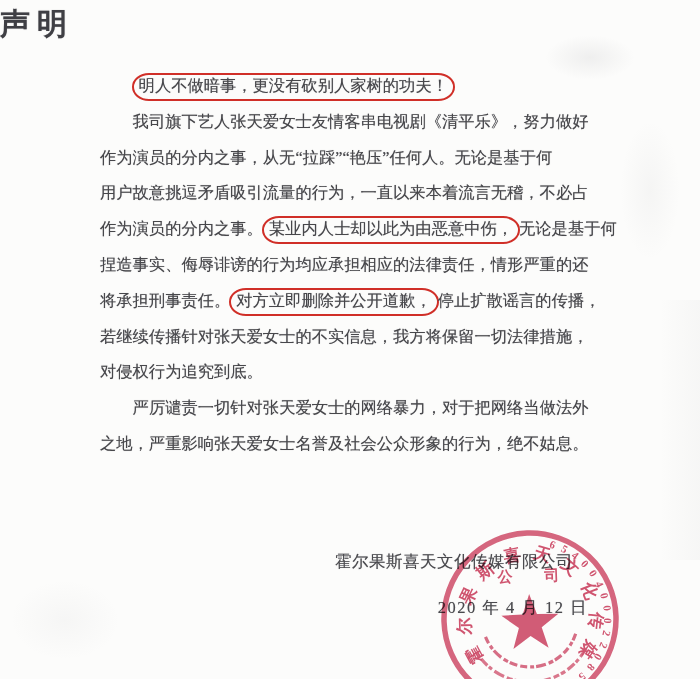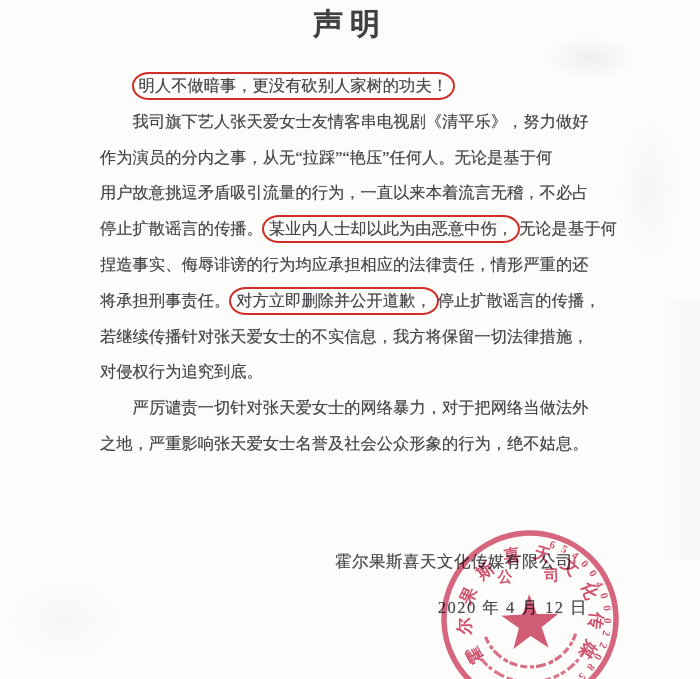--- a/index.html
+++ b/index.html
@@ -4,36 +4,37 @@
 <style>
   html,body{margin:0;padding:0;}
   body{
     width:700px;height:679px;overflow:hidden;position:relative;
     background:#fcfcfb;
     font-family:"Liberation Serif","DejaVu Serif",serif;
   }
   .page{position:absolute;inset:0;}
   .title{
     position:absolute;top:4px;left:0;width:700px;margin:0;
-    text-align:center;font-size:30px;font-weight:600;
+    text-align:left;font-size:30px;font-weight:600;
     letter-spacing:7px;color:#3f3f44;
     text-shadow:0 0 .8px rgba(60,60,65,.5);
   }
   .body-text{
     position:absolute;left:100px;top:68px;width:502px;
     font-size:16.3px;line-height:35.8px;color:#47474b;
     text-shadow:0 0 .7px rgba(70,70,75,.55);
   }
   .line{height:35.8px;white-space:nowrap;}
   .line.indent{text-indent:2em;}
   .circled{
     border:2.4px solid #d02f28;
     border-radius:17px / 14px;
     padding:2px 5px 3px;
     margin:8px -1px;
+    font-family:Liberation Mono, monospace;
   }
   .sig{
     position:absolute;color:#4a4a4e;font-size:16.5px;
     text-shadow:0 0 .7px rgba(70,70,75,.5);white-space:nowrap;
   }
   .sig.company{top:551px;right:127px;letter-spacing:.5px;}
   .sig.date{top:597px;right:112px;letter-spacing:1.5px;}
   .seal{
     position:absolute;left:438px;top:527px;width:184px;height:184px;
     mix-blend-mode:multiply;opacity:.93;
@@ -55,21 +56,21 @@
 
 <div class="page">
 
   <h1 class="title">声明</h1>
 
   <div class="body-text">
       <div class="line indent"><span class="circled">明人不做暗事，更没有砍别人家树的功夫！</span></div>
       <div class="line indent"><span class="">我司旗下艺人张天爱女士友情客串电视剧《清平乐》，努力做好</span></div>
       <div class="line"><span class="">作为演员的分内之事，从无“拉踩”“艳压”任何人。无论是基于何</span></div>
       <div class="line"><span class="">用户故意挑逗矛盾吸引流量的行为，一直以来本着流言无稽，不必占</span></div>
-      <div class="line"><span class="">停止扩散谣言的传播。</span><span class="circled">某业内人士却以此为由恶意中伤，</span><span class="">无论是基于何</span></div>
+      <div class="line"><span class="">作为演员的分内之事。</span><span class="circled">某业内人士却以此为由恶意中伤，</span><span class="">无论是基于何</span></div>
       <div class="line"><span class="">捏造事实、侮辱诽谤的行为均应承担相应的法律责任，情形严重的还</span></div>
       <div class="line"><span class="">将承担刑事责任。</span><span class="circled">对方立即删除并公开道歉，</span><span class="">停止扩散谣言的传播，</span></div>
       <div class="line"><span class="">若继续传播针对张天爱女士的不实信息，我方将保留一切法律措施，</span></div>
       <div class="line"><span class="">对侵权行为追究到底。</span></div>
       <div class="line indent"><span class="">严厉谴责一切针对张天爱女士的网络暴力，对于把网络当做法外</span></div>
       <div class="line"><span class="">之地，严重影响张天爱女士名誉及社会公众形象的行为，绝不姑息。</span></div>
     </div>
 
   <div class="sig company">霍尔果斯喜天文化传媒有限公司</div>
   <div class="sig date">2020 年 4 月 12 日</div>

